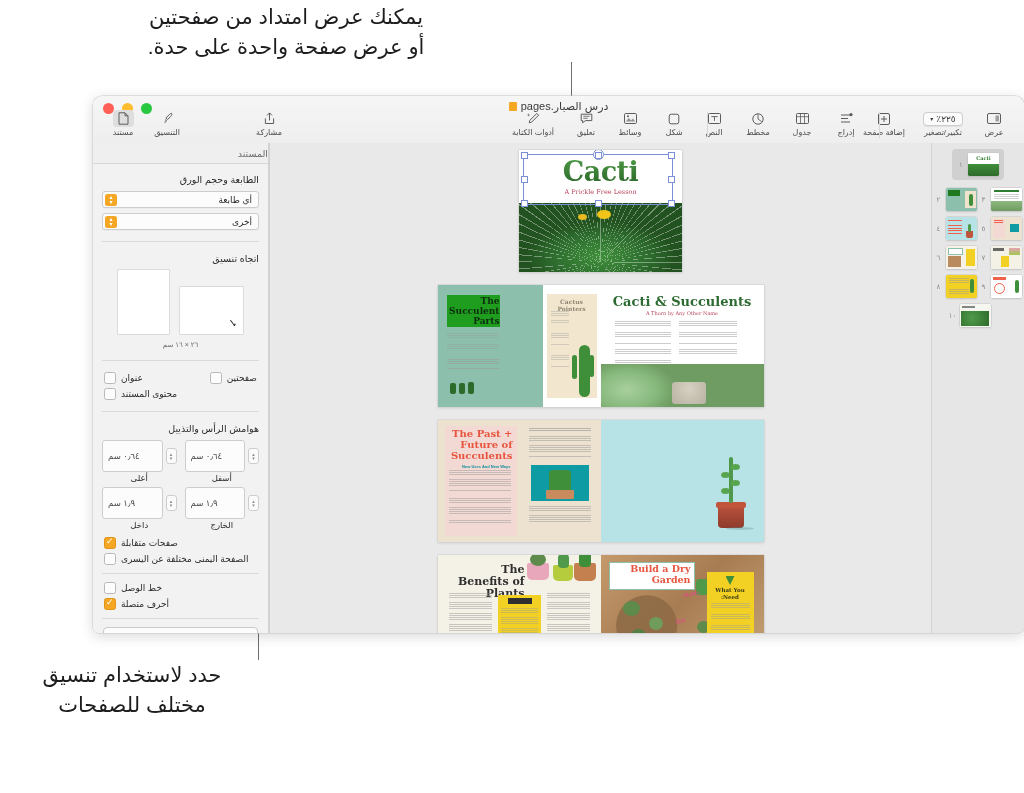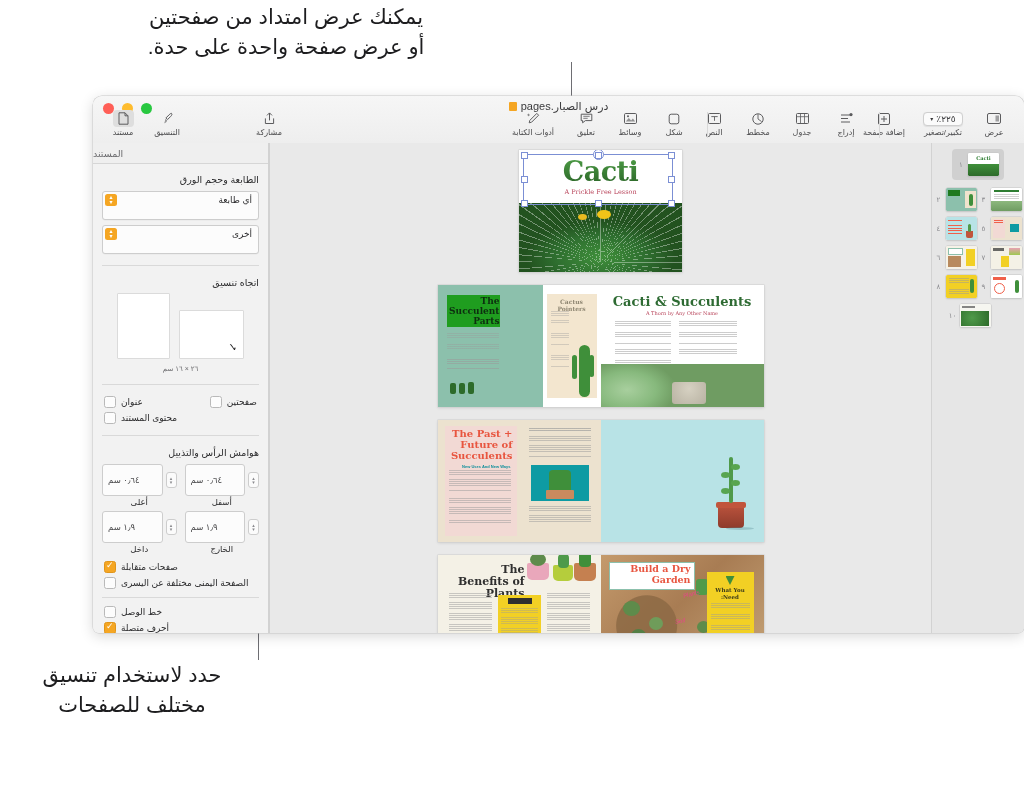--- a/index.html
+++ b/index.html
@@ -71,27 +71,27 @@
     border-left:.5px solid #d2d2d2;}
   #canvas-scroll{position:absolute;inset:0;display:flex;flex-direction:column;align-items:center;}
   .spread{display:flex;flex-direction:row;background:#fff;
     box-shadow:0 0 0 .5px #cfcfcf,0 1px 3px rgba(0,0,0,.12);margin-bottom:1px;}
   .pg{position:relative;overflow:hidden;}
 
   
   #inspector{width:175px;background:#f2f2f2;border-right:.5px solid #d2d2d2;
     display:flex;flex-direction:column;}
   #insp-tabbar{height:20px;border-bottom:.5px solid #d6d6d6;display:flex;
-    align-items:center;justify-content:flex-end;background:#efefef;}
+    align-items:center;justify-content:flex-start;background:#efefef;}
   #insp-tabbar .t{font-size:9.5px;color:#6b6b6e;}
   #insp-content{flex:1;padding:10px 9px 0;overflow:hidden;}
   .sec-title{font-size:9.5px;color:#2b2b2d;text-align:right;margin:0 0 6px;}
   .combo{position:relative;height:15px;background:#fcfcfc;border:.5px solid #cdcdcd;
     border-radius:3px;margin-bottom:5px;display:flex;align-items:center;
-    padding:0 6px 12px 20px;font-size:9px;color:#2b2b2d;justify-content:flex-start;
+    padding:0 6px 0 20px;font-size:9px;color:#2b2b2d;justify-content:flex-start;
     box-shadow:0 .5px .5px rgba(0,0,0,.05);}
   .combo .arrows{position:absolute;left:2px;top:1.5px;width:12px;height:12px;background:#f5a623;
     border-radius:2.5px;display:flex;flex-direction:column;align-items:center;
     justify-content:center;color:#fff;font-size:6px;line-height:5px;}
   hr.div{border:0;border-top:.5px solid #d9d9d9;margin:11px 0;}
 
   
   .orient-row{display:flex;flex-direction:row-reverse;justify-content:center;
     align-items:flex-end;gap:11px;margin-top:4px;}
   .orient{background:#fff;box-shadow:0 0 0 .5px #c3c3c3;position:relative;}

